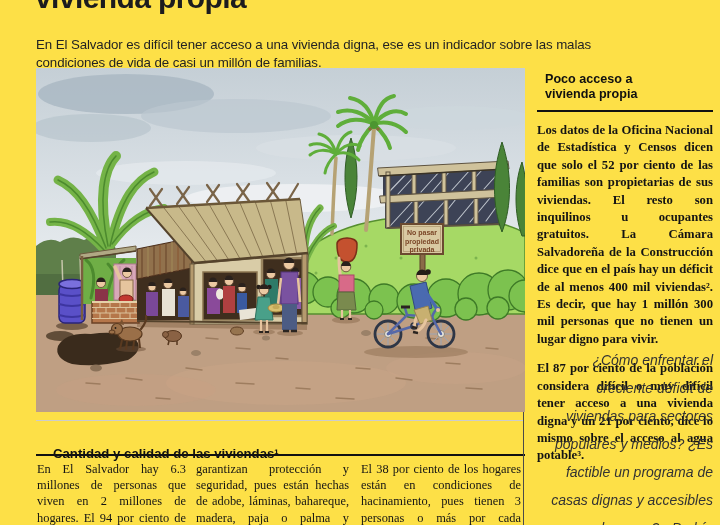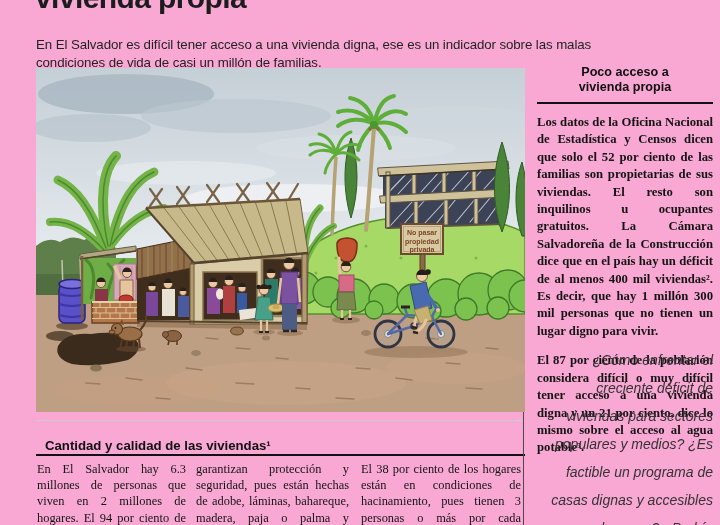--- a/index.html
+++ b/index.html
@@ -1,31 +1,31 @@
 <!DOCTYPE html>
 <html><head>
 <meta charset="utf-8">
 <style>
   html,body{margin:0;padding:0;background:#ffffff;}
-  .page{position:relative;width:720px;height:525px;background:#f9a8d4;overflow:hidden;
+  .page{position:relative;width:720px;height:525px;background:#fde047;overflow:hidden;
         font-family:"Liberation Sans",sans-serif;}
   .title{position:absolute;left:35px;top:-17px;margin:0;font-size:30px;line-height:30px;
          font-weight:700;letter-spacing:-0.6px;color:#1c1c1e;white-space:nowrap;}
   .subtitle{position:absolute;left:36px;top:23px;width:604px;font-size:13.3px;
             line-height:18px;color:#232323;letter-spacing:-0.1px;}
   .illu{position:absolute;left:36px;top:68px;width:489px;height:344px;}
   .sidebar{position:absolute;left:537px;top:64px;width:176px;}
-  .sb-head{font-size:12.6px;font-weight:700;line-height:15px;color:#101010;margin:1px;text-align:center;}
+  .sb-head{font-size:12.6px;font-weight:700;line-height:15px;color:#101010;margin:8px;}
   .sb-rule{border:0;border-top:2.5px solid #111;margin:7px 0 10px 0;}
   .sb-para{font-family:"Liberation Serif",serif;font-size:12.7px;line-height:17.4px;
            text-align:justify;color:#141414;margin:0 0 12px 0;font-weight:bold;}
   .pull-quote{position:absolute;right:7px;top:346px;width:178px;margin:0;
               text-align:right;font-style:italic;font-size:14px;line-height:28px;color:#333;}
   .rule-thin{position:absolute;left:36px;top:420px;width:488px;border-top:1px solid #cccccc;}
-  .sec-head{position:absolute;left:37px;top:430px;margin:8px;font-size:13.2px;
+  .sec-head{position:absolute;left:37px;top:430px;margin:16px;font-size:13.2px;
             font-weight:700;color:#111;}
   .rule-thick{position:absolute;left:36px;top:454px;width:489px;border-top:2.5px solid #111;}
   .col{position:absolute;top:461px;font-family:"Liberation Serif",serif;font-size:12.4px;
        line-height:16.2px;text-align:justify;color:#141414;}
   .col1{left:37px;width:149px;}
   .col2{left:196px;width:153px;}
   .col3{left:361px;width:160px;}
   .vrule{position:absolute;left:523px;top:412px;height:113px;border-left:1.5px solid #4a4a4a;}
   svg text.sign-t{font-family:"Liberation Sans",sans-serif;font-weight:700;fill:#7a4526;}
 </style>

